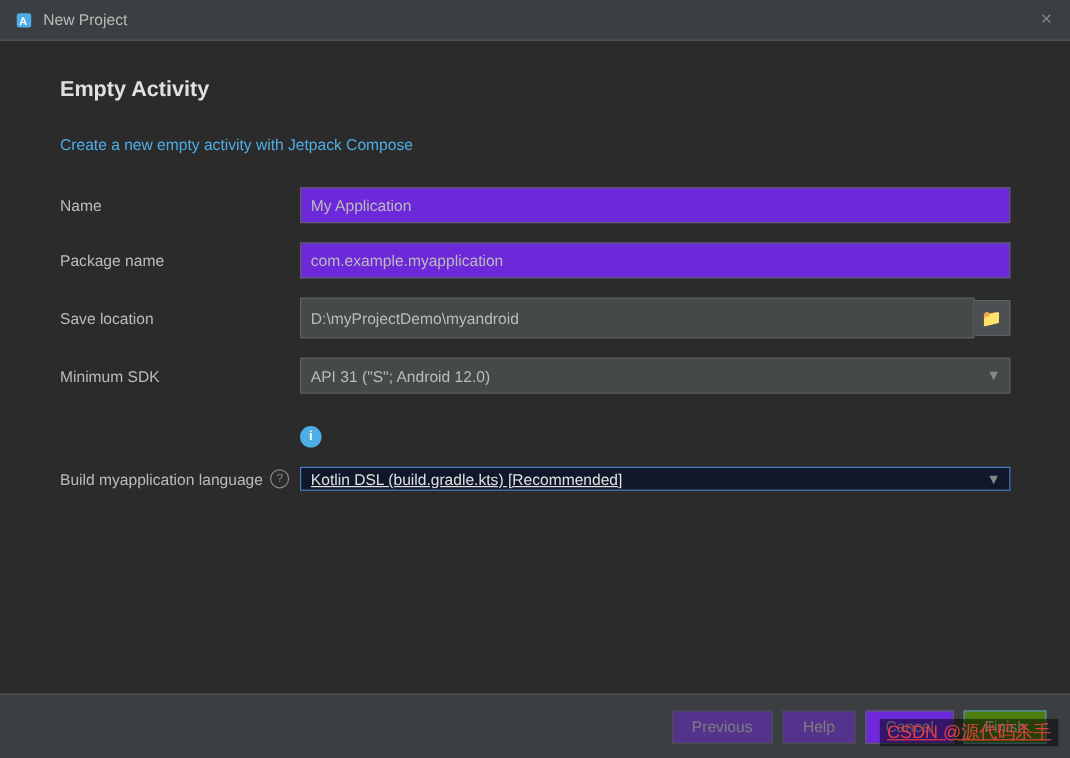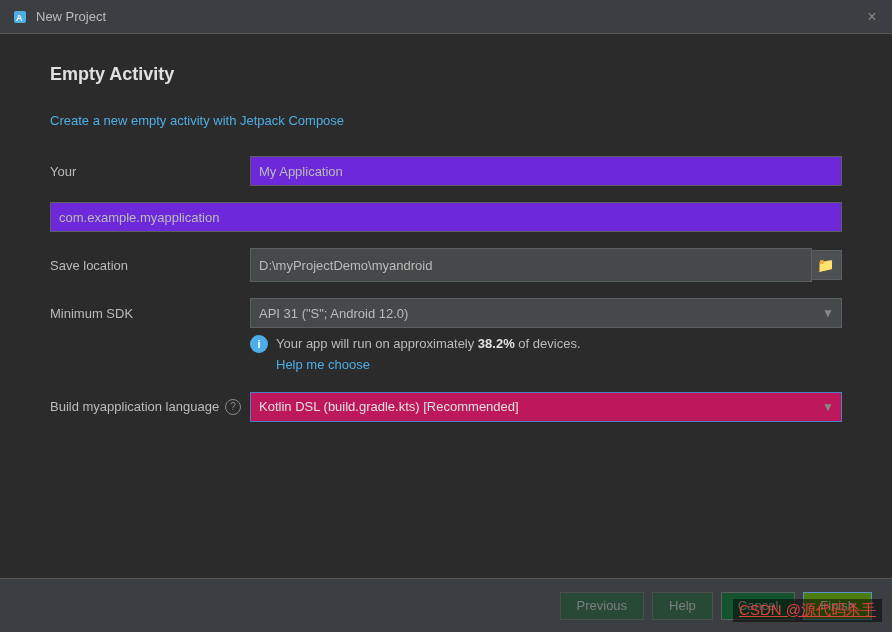--- a/index.html
+++ b/index.html
@@ -137,21 +137,21 @@
       cursor: pointer;
       display: flex;
       align-items: center;
       justify-content: center;
       font-size: 14px;
     }
 
     .sdk-row {
       display: flex;
       align-items: center;
-      margin-bottom: 6px;
+      margin-bottom: 26px;
     }
 
     .sdk-label {
       width: 200px;
       flex-shrink: 0;
       color: #bbbbbb;
       font-size: 13px;
     }
 
     .sdk-select-wrapper {
@@ -252,50 +252,51 @@
       flex-shrink: 0;
     }
 
     .build-select-wrapper {
       flex: 1;
       position: relative;
     }
 
     .build-select {
       width: 100%;
-      height: 30px;
-      background: #be185d;
+      height: 20px;
+      background: #0f172a;
       border: 1px solid #4a7fc0;
       color: #e0e0e0;
       font-size: 13px;
       padding: 0 30px 0 8px;
       outline: none;
       appearance: none;
       cursor: pointer;
+      text-decoration: underline;
     }
 
     .footer {
       height: 54px;
       background: #3c3f41;
       border-top: 1px solid #555;
       display: flex;
       align-items: center;
       justify-content: flex-end;
       padding: 0 20px;
       gap: 8px;
       flex-shrink: 0;
     }
 
     .btn {
       height: 28px;
       padding: 0 16px;
       font-size: 13px;
       cursor: pointer;
       border: 1px solid #5a5f60;
-      background: #14532d;
+      background: #6d28d9;
       color: #bbbbbb;
       display: flex;
       align-items: center;
       justify-content: center;
     }
 
     .btn-primary {
       background: #4d7c0f;
       border-color: #5a8fc0;
       color: #e0e0e0;
@@ -335,26 +336,29 @@
     <div class="title-bar-close">×</div>
   </div>
 
   <div class="content-area">
 
     <div class="activity-title">Empty Activity</div>
     <div class="activity-subtitle">Create a new empty activity with Jetpack Compose</div>
 
     <div class="form-row">
       <div class="form-label">
-        <span>Your</span>
+        <span>Name</span>
       </div>
       <input class="form-input" type="text" value="My Application" style="">
     </div>
 
     <div class="form-row">
+      <div class="form-label">
+        <span>Package name</span>
+      </div>
       <input class="form-input" type="text" value="com.example.myapplication" style="">
     </div>
 
     <div class="form-row">
       <div class="form-label">
         <span>Save location</span>
       </div>
       <div class="save-location-wrapper">
         <input class="save-location-input" type="text" value="D:\myProjectDemo\myandroid" style="">
         <button class="folder-btn">
@@ -368,24 +372,20 @@
       <div class="sdk-select-wrapper">
         <select class="sdk-select">
           <option>API 31 ("S"; Android 12.0)</option>
         </select>
         <span class="select-arrow">▼</span>
       </div>
     </div>
 
     <div class="info-row">
       <div class="info-icon">i</div>
-      <div class="info-text">
-        <span>Your app will run on approximately </span><strong>38.2%</strong><span> of devices.</span>
-        <a class="help-link" href="#">Help me choose</a>
-      </div>
     </div>
 
     <div class="build-row">
       <div class="build-label">
         <span>Build myapplication language</span>
         <div class="help-icon">?</div>
       </div>
       <div class="build-select-wrapper">
         <select class="build-select">
           <option>Kotlin DSL (build.gradle.kts) [Recommended]</option>

